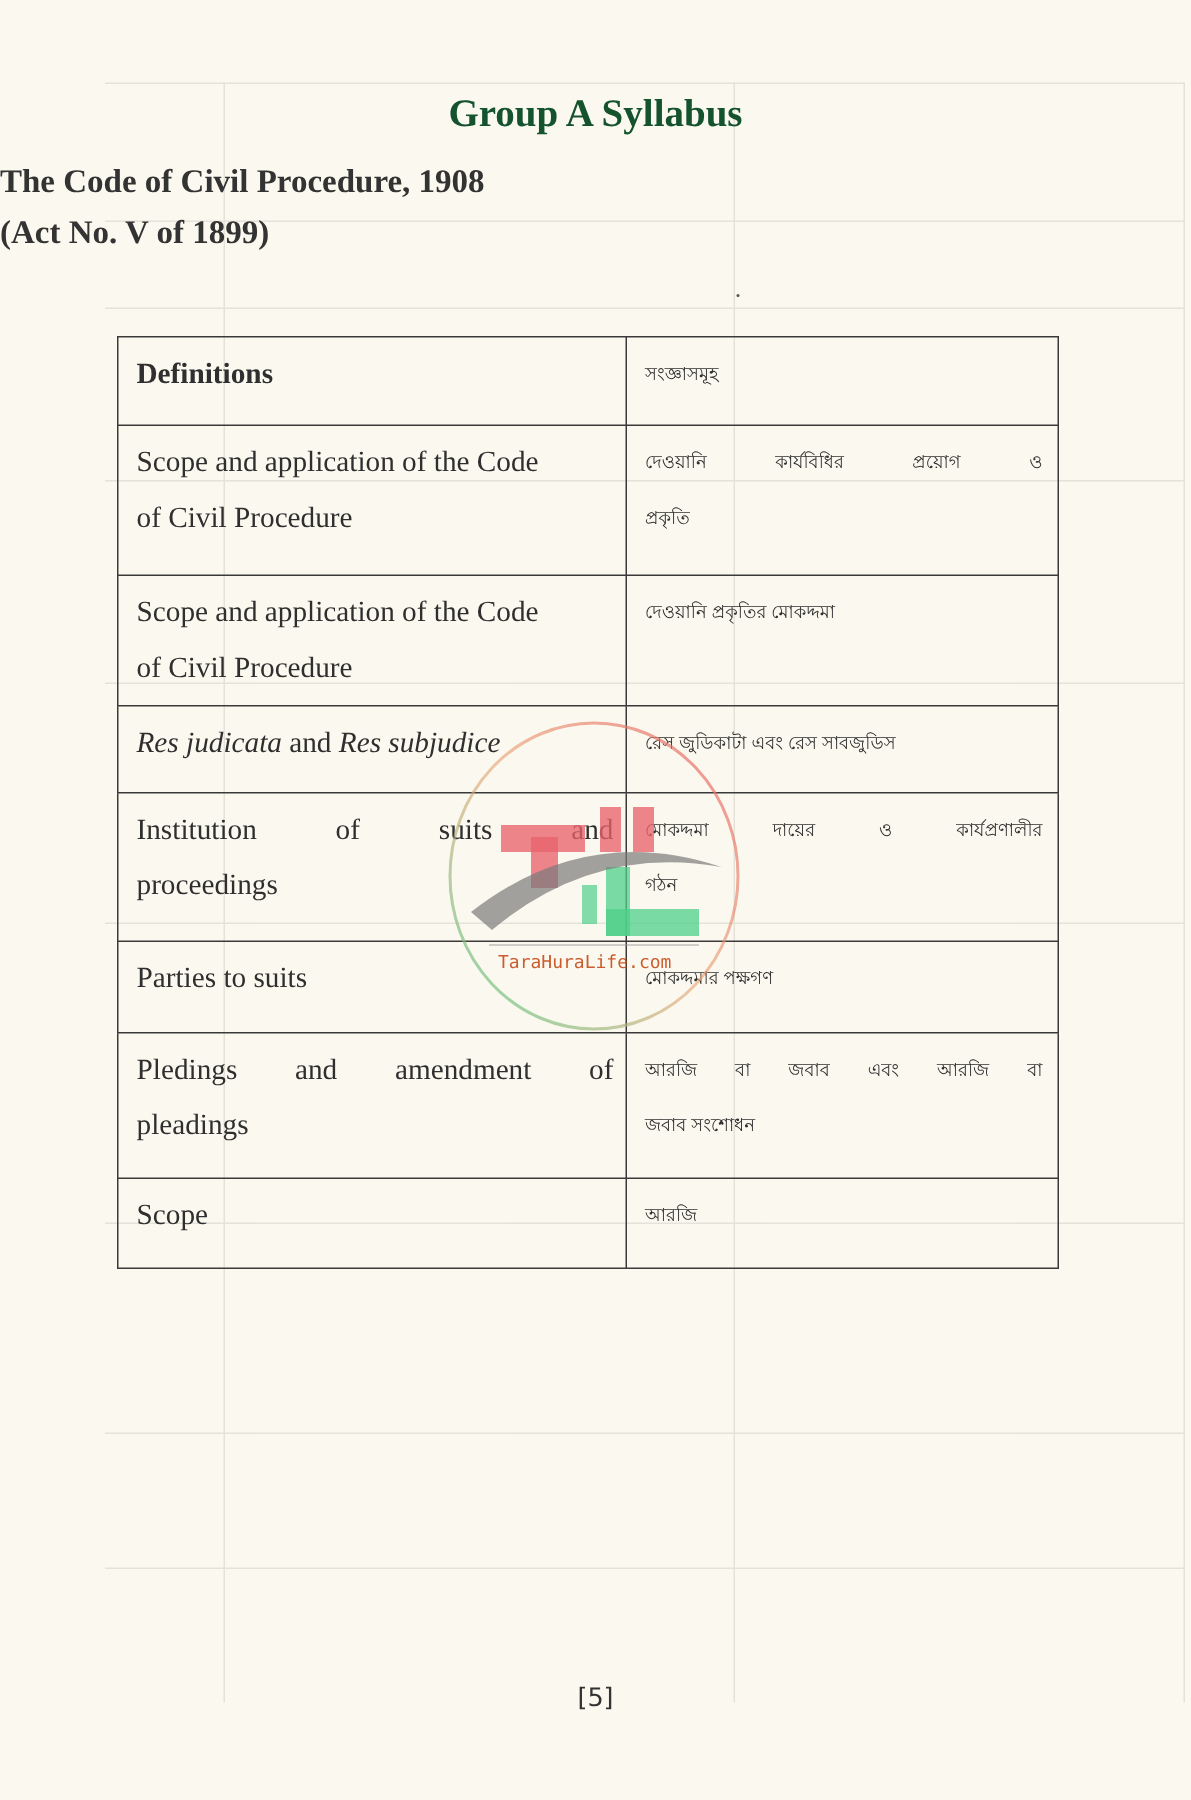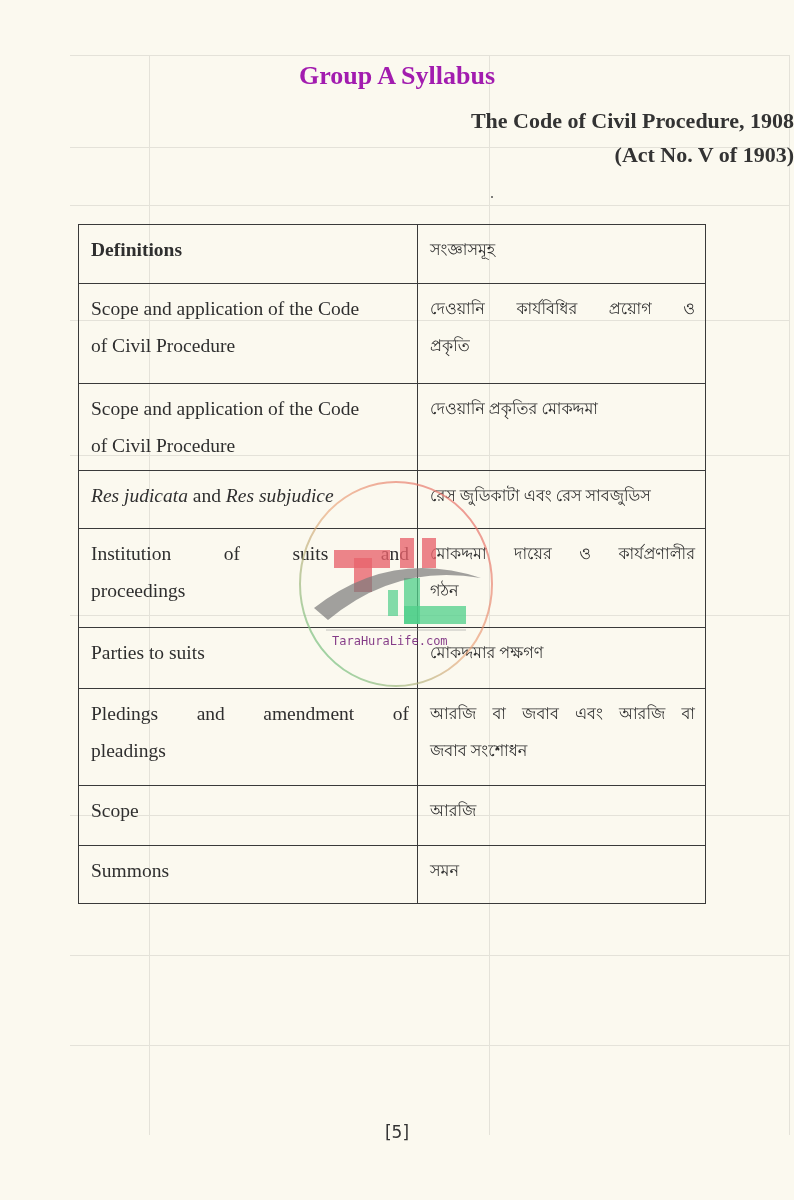--- a/index.html
+++ b/index.html
@@ -41,27 +41,27 @@
       border-top: 1.5px solid #333;
     }
     .title {
       position: absolute;
       left: 0;
       right: 0;
       top: 44px;
       text-align: center;
       font-weight: bold;
       font-size: 26px;
-      color: #a21caf;
+      color: #14532d;
     }
     .subtitle {
       position: absolute;
       left: 0;
       right: 0;
-      text-align: right;
+      text-align: left;
       font-weight: bold;
       font-size: 22px;
       color: #333;
     }
     .subtitle.s1 { top: 108px; }
     .subtitle.s2 { top: 142px; }
     .dot {
       position: absolute;
       left: 491px;
       top: 196px;
@@ -86,22 +86,22 @@
       line-height: 37px;
       color: #2f2f2f;
     }
     table.syllabus td.en {
       width: 318px;
       padding-left: 12px;
       padding-right: 8px;
       margin-top: 40px;
     }
     table.syllabus td.bn {
-      font-family: Liberation Serif, serif;
-      font-size: 16px;
+      font-family: Liberation Sans, sans-serif;
+      font-size: 12px;
       line-height: 37px;
       padding-left: 12px;
     }
     td .jline {
       display: flex;
       justify-content: space-between;
     }
     .bold { font-weight: bold; }
     .ital { font-style: italic; }
     .page-number {
@@ -122,21 +122,21 @@
       width: 200px;
       height: 212px;
       pointer-events: none;
     }
     .watermark .wm-text {
       position: absolute;
       left: 36px;
       top: 156px;
       font-family: "DejaVu Sans Mono", monospace;
       font-size: 12px;
-      color: #701a75;
+      color: #c2410c;
       opacity: 0.85;
     }
   </style>
 </head>
 <body>
 
 <div class="ghost">
   <div class="gcol" style="left:0px"></div>
   <div class="gcol" style="left:300px"></div>
   <div class="gcol" style="left:640px"></div>
@@ -146,21 +146,21 @@
   <div class="gline" style="top:265px"></div>
   <div class="gline" style="top:400px"></div>
   <div class="gline" style="top:560px"></div>
   <div class="gline" style="top:760px"></div>
   <div class="gline" style="top:900px"></div>
   <div class="gline" style="top:990px"></div>
 </div>
 
 <h1 class="title">Group A Syllabus</h1>
 <div class="subtitle s1">The Code of Civil Procedure, 1908</div>
-<div class="subtitle s2">(Act No. V of 1903)</div>
+<div class="subtitle s2">(Act No. V of 1899)</div>
 <div class="dot"></div>
 
 <table class="syllabus">
   <tbody id="syllabus-body">
 
     <tr style="height:59px">
       <td class="en bold">
         <span>Definitions</span>
       </td>
       <td class="bn">
@@ -260,28 +260,20 @@
     <tr style="height:60px">
       <td class="en">
         <div>Scope</div>
       </td>
       <td class="bn">
         <div>আরজি</div>
       </td>
     </tr>
 
 
-    <tr style="height:58px">
-      <td class="en">
-        <div>Summons</div>
-      </td>
-      <td class="bn">
-        <div>সমন</div>
-      </td>
-    </tr>
 
   </tbody>
 </table>
 
 <div class="watermark">
   <svg width="200" height="212" viewBox="0 0 200 212">
     <defs>
       <linearGradient id="ringGrad" x1="1" y1="0" x2="0" y2="1">
         <stop offset="0" stop-color="#e8636b" stop-opacity="0.75"></stop>
         <stop offset="0.5" stop-color="#e9a070" stop-opacity="0.6"></stop>

